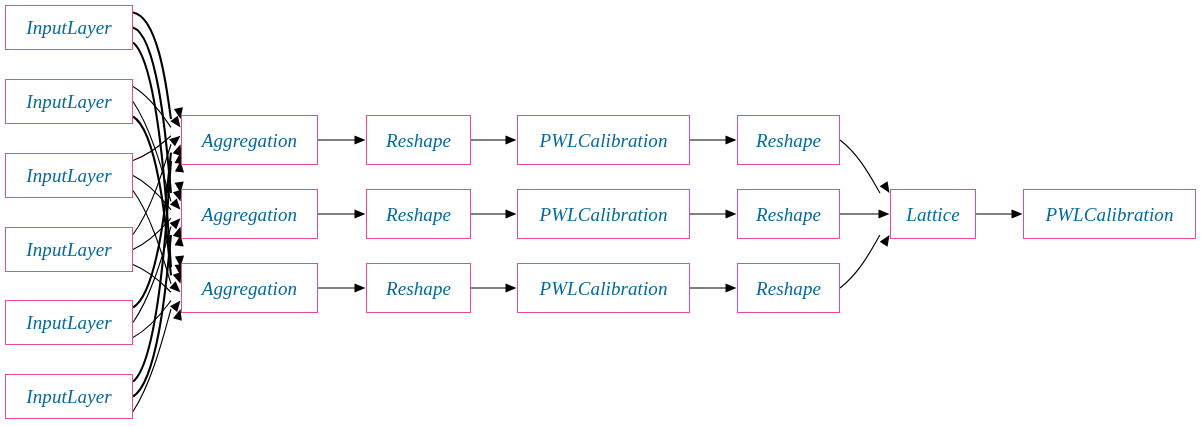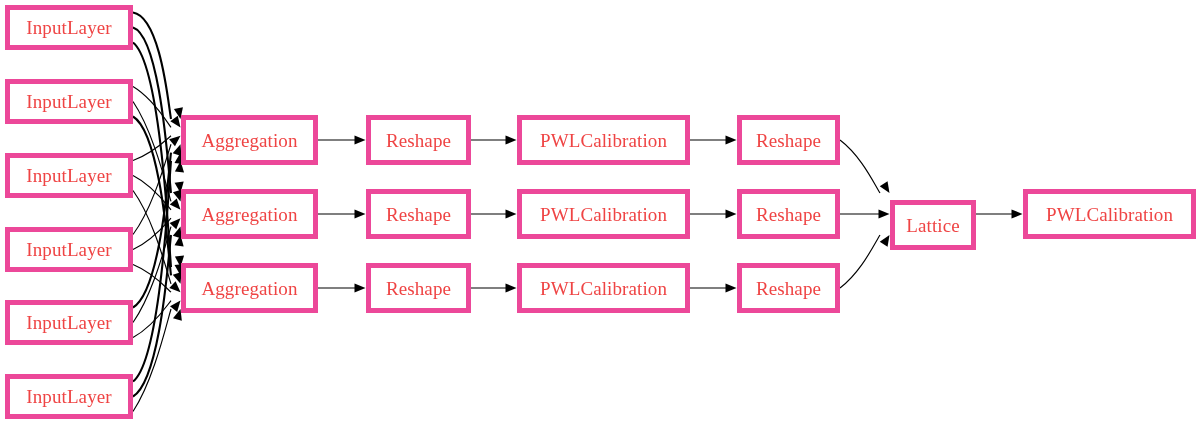--- a/index.html
+++ b/index.html
@@ -20,31 +20,32 @@
   #graph-svg {
     position: absolute;
     top: 0;
     left: 0;
     width: 1201px;
     height: 427px;
   }
   .node-box {
     position: absolute;
     box-sizing: border-box;
-    border: 5px solid #ec4899;
+    border: 1px solid #ec4899;
     background: #ffffff;
     display: flex;
     align-items: center;
     justify-content: center;
     font-family: "Liberation Serif", "DejaVu Serif", serif;
     font-size: 19px;
-    color: #ef4444;
+    color: #0369a1;
     line-height: 1;
     white-space: nowrap;
     letter-spacing: 0.1px;
+    font-style: italic;
   }
   .node-label {
     pointer-events: none;
   }
   .edge-path {
     fill: none;
     stroke: #000000;
     stroke-width: 1.15;
   }
   .edge-path.thick {
@@ -171,20 +172,20 @@
       </div>
       <div class="node-box" style="left: 737px; top: 115px; width: 103px; height: 50px;">
         <span class="node-label">Reshape</span>
       </div>
       <div class="node-box" style="left: 737px; top: 189px; width: 103px; height: 50px;">
         <span class="node-label">Reshape</span>
       </div>
       <div class="node-box" style="left: 737px; top: 263px; width: 103px; height: 50px;">
         <span class="node-label">Reshape</span>
       </div>
-      <div class="node-box" style="left: 890px; top: 189px; width: 86px; height: 50px; margin-top: 11px;">
+      <div class="node-box" style="left: 890px; top: 189px; width: 86px; height: 50px;">
         <span class="node-label">Lattice</span>
       </div>
       <div class="node-box" style="left: 1023px; top: 189px; width: 173px; height: 50px;">
         <span class="node-label">PWLCalibration</span>
       </div>
     </div>
 </div>
 
 </body></html>

